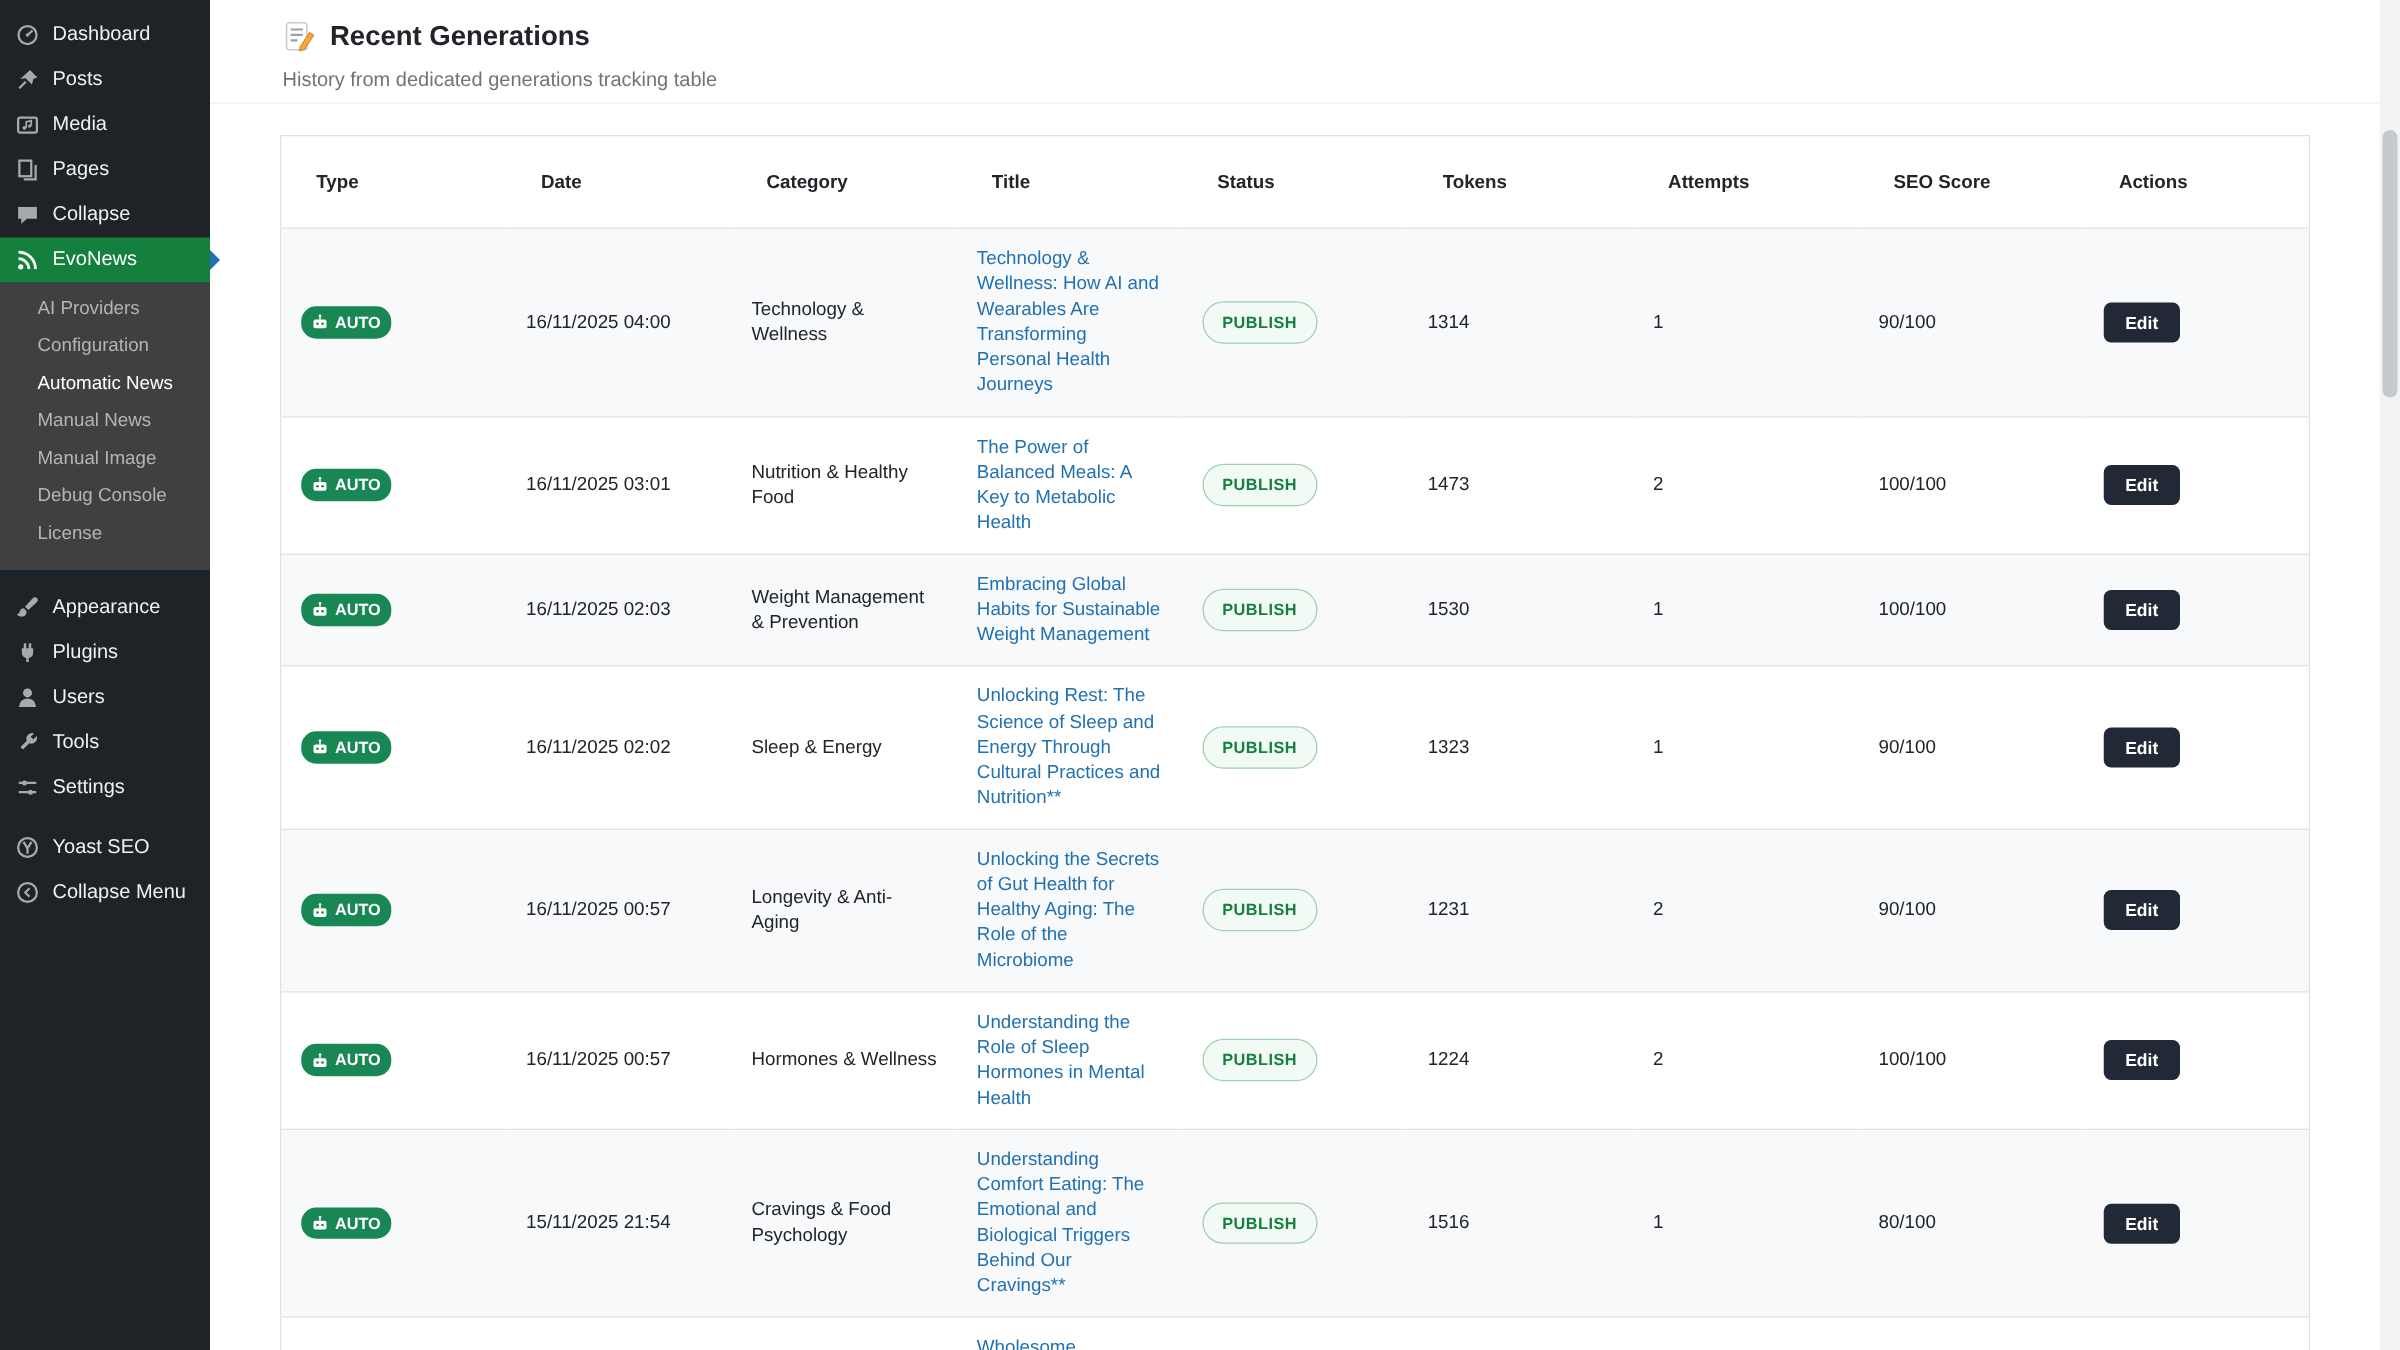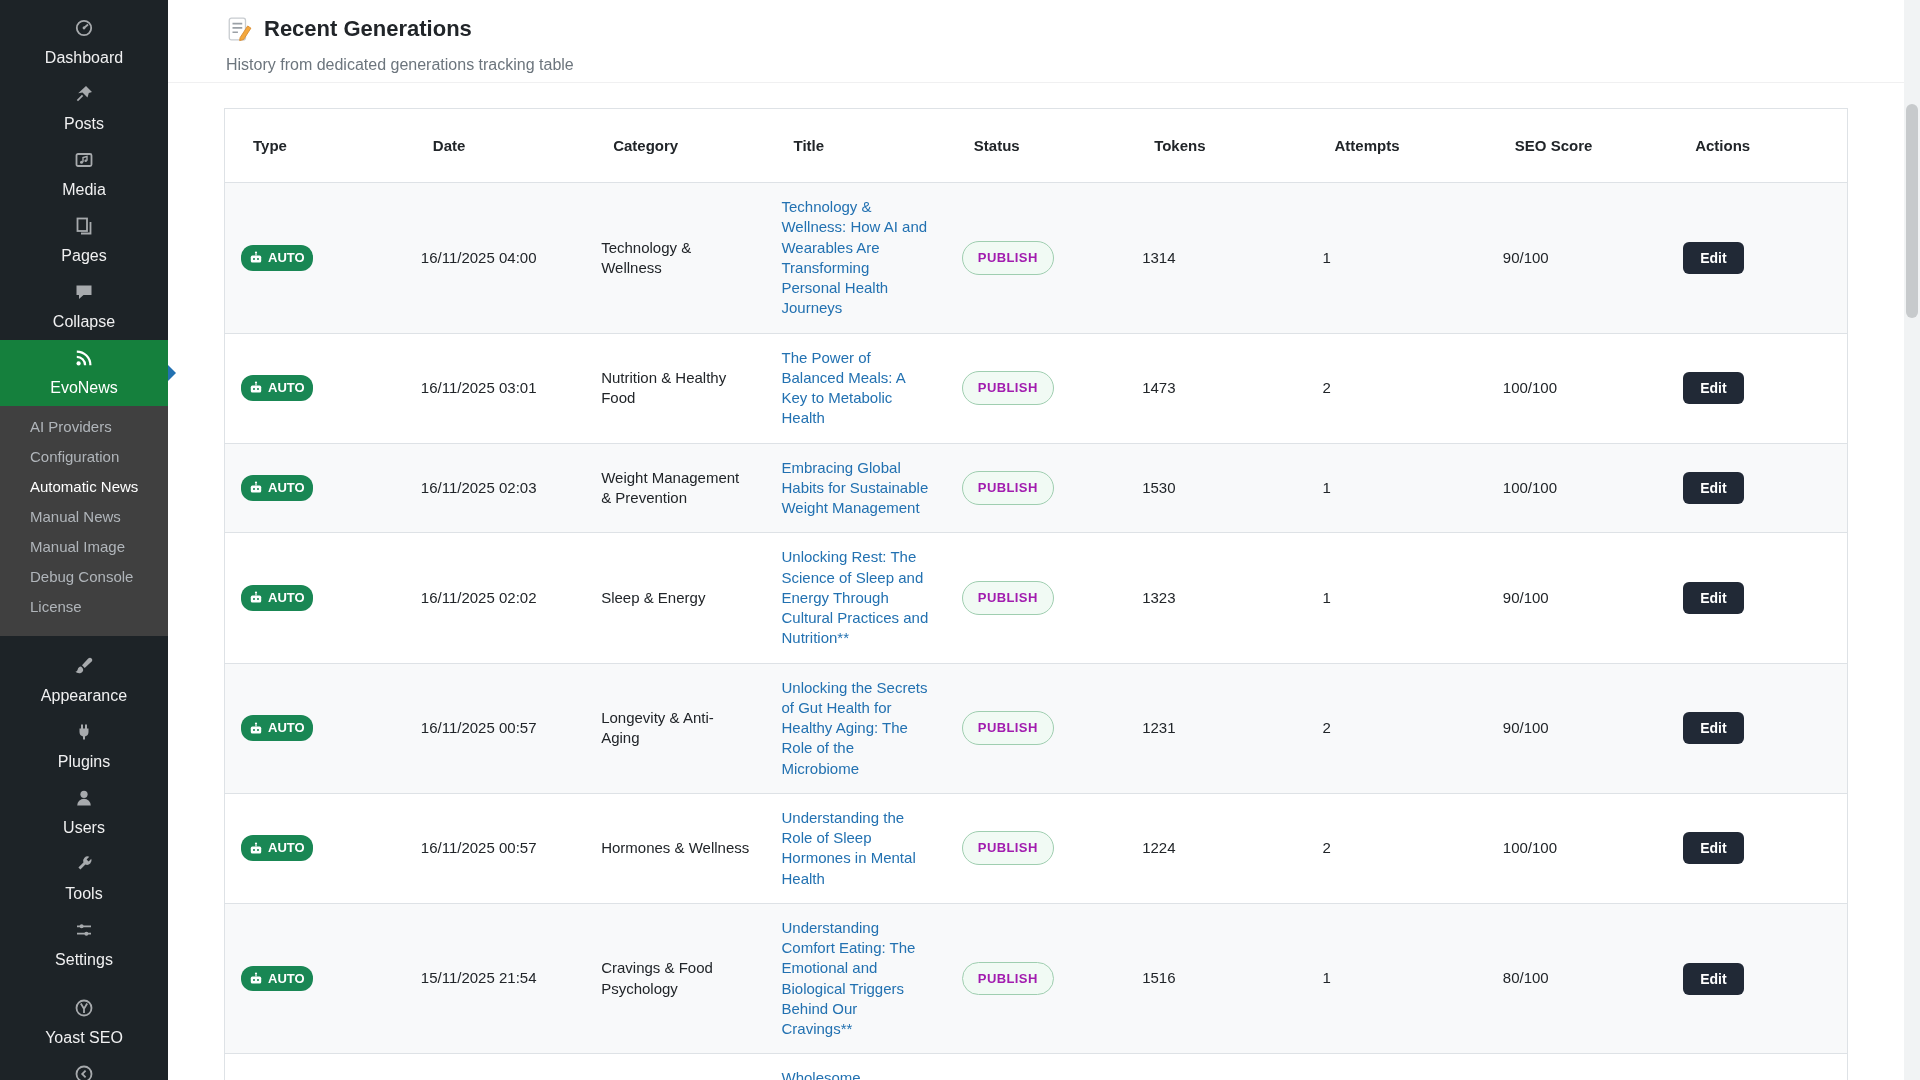--- a/index.html
+++ b/index.html
@@ -4,21 +4,21 @@
 <style>
   * { margin:0; padding:0; box-sizing:border-box; }
   html,body { width:1920px; height:1080px; overflow:hidden; background:#fff;
     font-family:"Liberation Sans","DejaVu Sans",sans-serif; }
   .app { display:flex; width:1920px; height:1080px; }
 
   
   .sidebar { width:168px; min-width:168px; background:#1d2327; color:#f0f0f1;
     padding-top:10px; position:relative; z-index:5; }
   .menu-item { display:flex; align-items:center; gap:10px; padding:8px 12px;
-    font-size:16px; color:#f0f0f1; cursor:pointer; position:relative; line-height:20px;flex-direction:column; }
+    font-size:16px; color:#f0f0f1; cursor:pointer; position:relative; line-height:20px; }
   .menu-item.gap { margin-top:12px; }
   .menu-item .mi-icon { width:20px; height:20px; color:#a7aaad; display:inline-flex; flex:none; }
   .menu-item.active { background:#15803d; color:#fff; }
   .menu-item.active .mi-icon { color:#fff; }
   .menu-item.active::after { content:""; position:absolute; right:-8px; top:50%;
     margin-top:-8px; border:8px solid transparent; border-left-color:#2271b1; border-right:0; }
   .submenu { background:#404040; padding:6px 16px 14px; }
   .submenu-item { padding:6px 12px 6px 14px; font-size:15px; color:#b0b5ba;
     cursor:pointer; line-height:18px; }
   .submenu-item.active { color:#fff; font-weight:400; }
@@ -39,21 +39,21 @@
   tbody td { padding:14px 16px; vertical-align:middle; line-height:1.35; }
   tbody tr { border-top:1px solid #dee2e6; }
   tbody tr:nth-child(odd) { background:#f8f9fa; }
 
   a.title-link { color:#2271b1; text-decoration:none; }
 
   .badge-auto { display:inline-flex; align-items:center; gap:5px; background:#198754;
     color:#fff; font-weight:700; font-size:13px; padding:4px 8px; border-radius:12px; }
   .badge-auto .robot { display:inline-flex; width:14px; height:13px; }
   .badge-publish { display:inline-block; border:1px solid #9fceb0; background:#f1faf4;
-    color:#a21caf; font-weight:700; font-size:13px; letter-spacing:.4px;
+    color:#15803d; font-weight:700; font-size:13px; letter-spacing:.4px;
     padding:7px 15px; border-radius:999px; }
   .btn-edit { background:#212936; color:#fff; font-size:14px; font-weight:700;
     padding:8px 17px; border:none; border-radius:6px; cursor:pointer;
     font-family:"Liberation Sans","DejaVu Sans",sans-serif; }
 
   
   .v-scrollbar { position:absolute; top:0; right:0; bottom:0; width:16px; background:#f1f3f4; }
   .v-thumb { position:absolute; left:2px; right:2px; top:104px; height:214px;
     background:#c7cacc; border-radius:8px; }
 </style>

